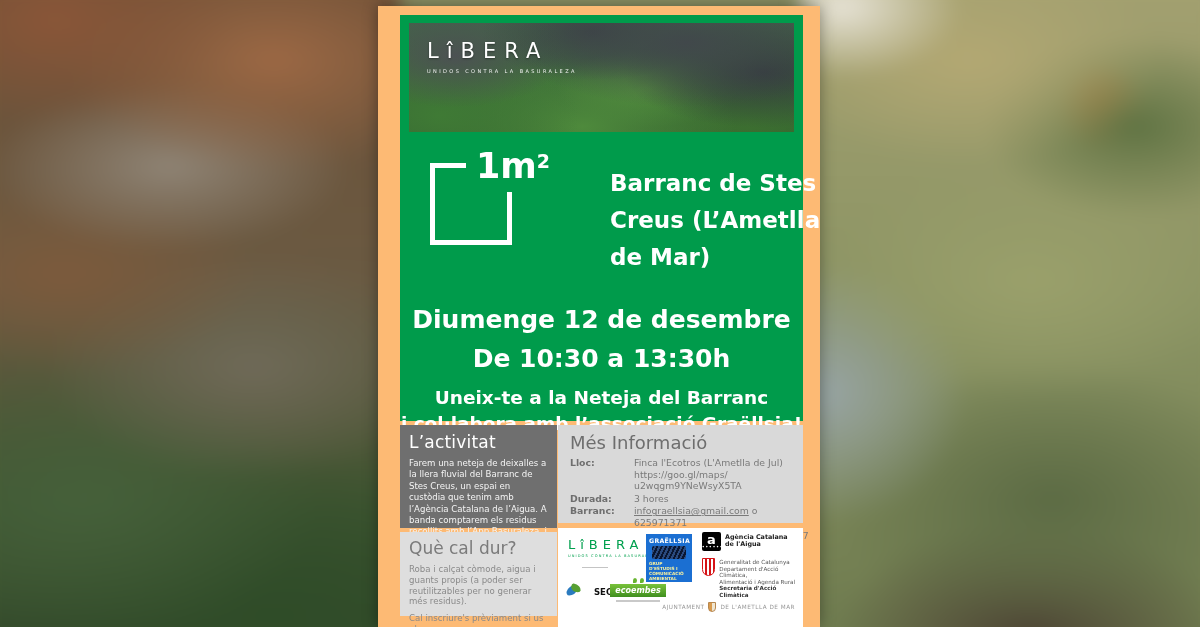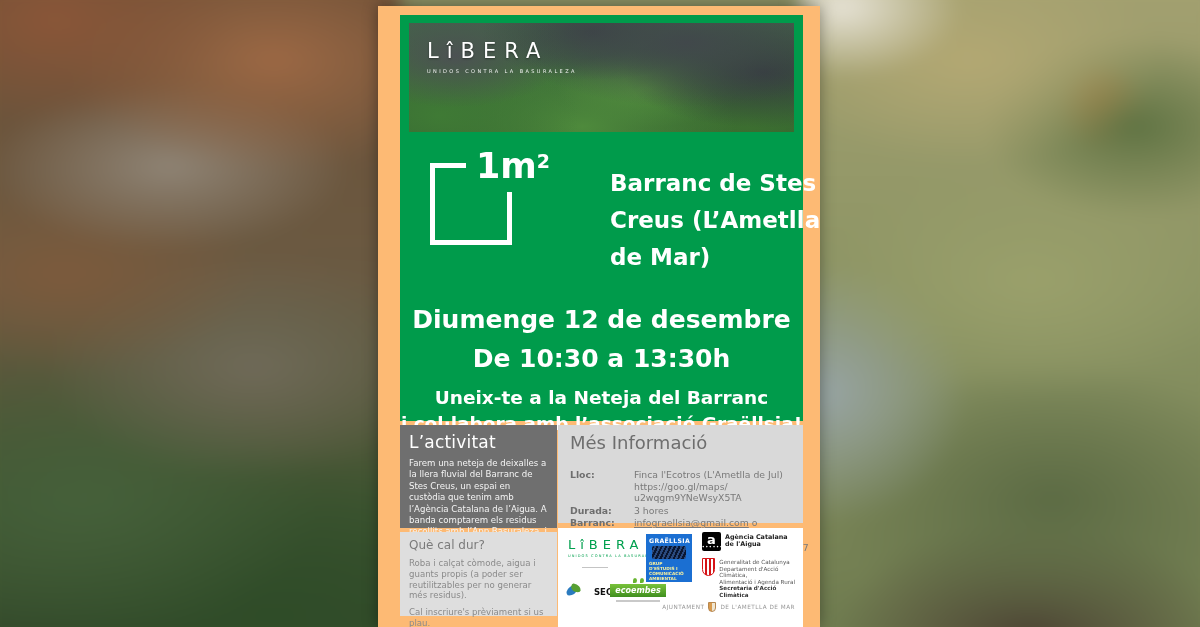--- a/index.html
+++ b/index.html
@@ -73,26 +73,26 @@
 
   .panel{position:absolute;}
   .panel h2{font-weight:400;}
 
   .activitat{left:22px;top:419px;width:157px;height:103px;background:var(--panel-dark);
     color:#fff;padding:7px 9px;}
   .activitat h2{font-size:17px;letter-spacing:.2px;}
   .activitat p{font-size:8.6px;line-height:11.4px;margin-top:6px;color:#f4f4f4;}
 
   .bring{left:22px;top:526px;width:157px;height:84px;background:#dedede;color:#8a8a8a;padding:6px 9px;}
-  .bring h2{font-size:12px;color:#7b7b7b;}
+  .bring h2{font-size:17px;color:#7b7b7b;}
   .bring p{font-size:8.6px;line-height:10.8px;margin-top:6px;}
 
   .info{left:180px;top:419px;width:245px;height:98px;background:var(--panel-light);
     color:var(--text-gray);padding:7px 12px;}
-  .info h2{font-size:18px;color:#6e6e6e;margin-bottom:16px;}
+  .info h2{font-size:18px;color:#6e6e6e;margin-bottom:4px;}
   .info .grid{display:grid;grid-template-columns:64px 1fr;row-gap:1px;font-size:9.3px;line-height:11.6px;}
   .info .lab{font-weight:bold;color:#6e6e6e;}
   .info a{color:var(--text-gray);text-decoration:underline;}
   .info .plain{text-decoration:none;}
 
   .logos{left:180px;top:522px;width:245px;height:99px;background:#fff;}
 
   .lib-foot{position:absolute;left:10px;top:9px;color:var(--libera-green);}
   .lib-foot .w{font-size:13px;letter-spacing:5px;}
   .lib-foot .t{font-size:3.6px;letter-spacing:1.1px;margin-top:2px;}

